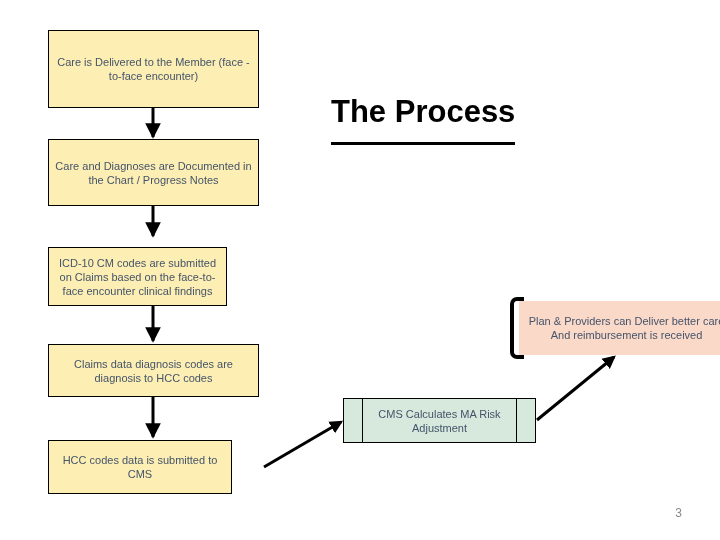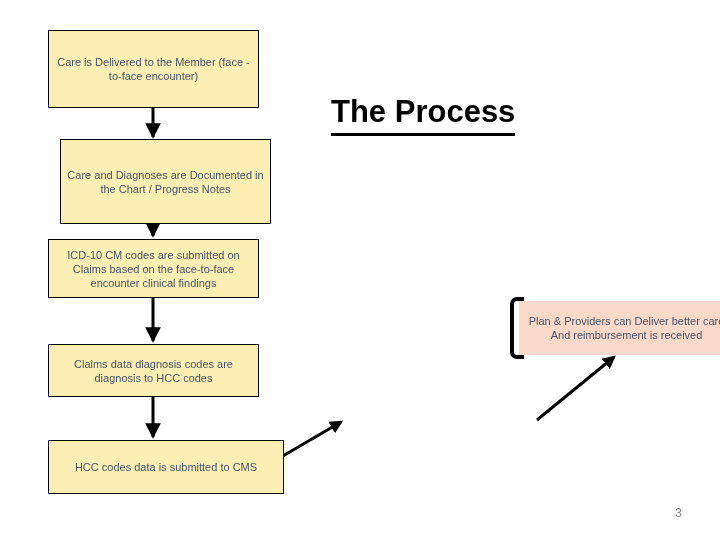--- a/index.html
+++ b/index.html
@@ -65,21 +65,21 @@
     position: absolute;
     color: #000000;
     font-size: 31px;
     font-weight: bold;
     letter-spacing: 0px;
     white-space: nowrap;
   }
   #title .ul {
     display: inline-block;
     border-bottom: 3px solid #000000;
-    padding-bottom: 3px;
+    padding-bottom: 12px;
   }
 
   
   #page-number {
     position: absolute;
     right: 38px;
     top: 506px;
     font-size: 12px;
     color: #8a8a8a;
   }
@@ -134,36 +134,41 @@
 
     <line x1="264" y1="467" x2="341" y2="422" stroke="#000000" stroke-width="3" marker-end="url(#arrowhead-d)"></line>
 
     <line x1="537" y1="420" x2="614" y2="357" stroke="#000000" stroke-width="3" marker-end="url(#arrowhead-d)"></line>
   </svg>
 
   <div class="node node-yellow" style="left:48px; top:30px; width:211px; height:78px;">
     <span class="node-text">Care is Delivered to the Member (face -to-face encounter)</span>
   </div>
 
-  <div class="node node-yellow" style="left:60px; top:139px; width:211px; height:85px;">
+  <div class="node node-yellow" style="left:48px; top:139px; width:211px; height:67px;">
     <span class="node-text">Care and Diagnoses are Documented in the Chart / Progress Notes</span>
   </div>
 
-  <div class="node node-yellow" style="left:48px; top:239px; width:211px; height:59px;">
+  <div class="node node-yellow" style="left:48px; top:247px; width:179px; height:59px;">
     <span class="node-text">ICD-10 CM codes are submitted on Claims based on the face-to-face encounter clinical findings</span>
   </div>
 
   <div class="node node-yellow" style="left:48px; top:344px; width:211px; height:53px;">
     <span class="node-text">Claims data diagnosis codes are diagnosis to HCC codes</span>
   </div>
 
-  <div class="node node-yellow" style="left:48px; top:440px; width:236px; height:54px;">
+  <div class="node node-yellow" style="left:48px; top:440px; width:184px; height:54px;">
     <span class="node-text">HCC codes data is submitted to CMS</span>
   </div>
 
+  <div class="node node-green" style="left:343px; top:398px; width:193px; height:45px;">
+    <span class="proc-rule left"></span>
+    <span class="proc-rule right"></span>
+    <span class="node-text">CMS Calculates MA Risk Adjustment</span>
+  </div>
 
   <div id="pink-bracket"></div>
 
   <div class="node node-pink" style="left:519px; top:301px; width:215px; height:54px;">
     <span class="node-text">Plan &amp; Providers can Deliver better care And reimbursement is received</span>
   </div>
 
   <div id="page-number">3</div>
 
 </div>

